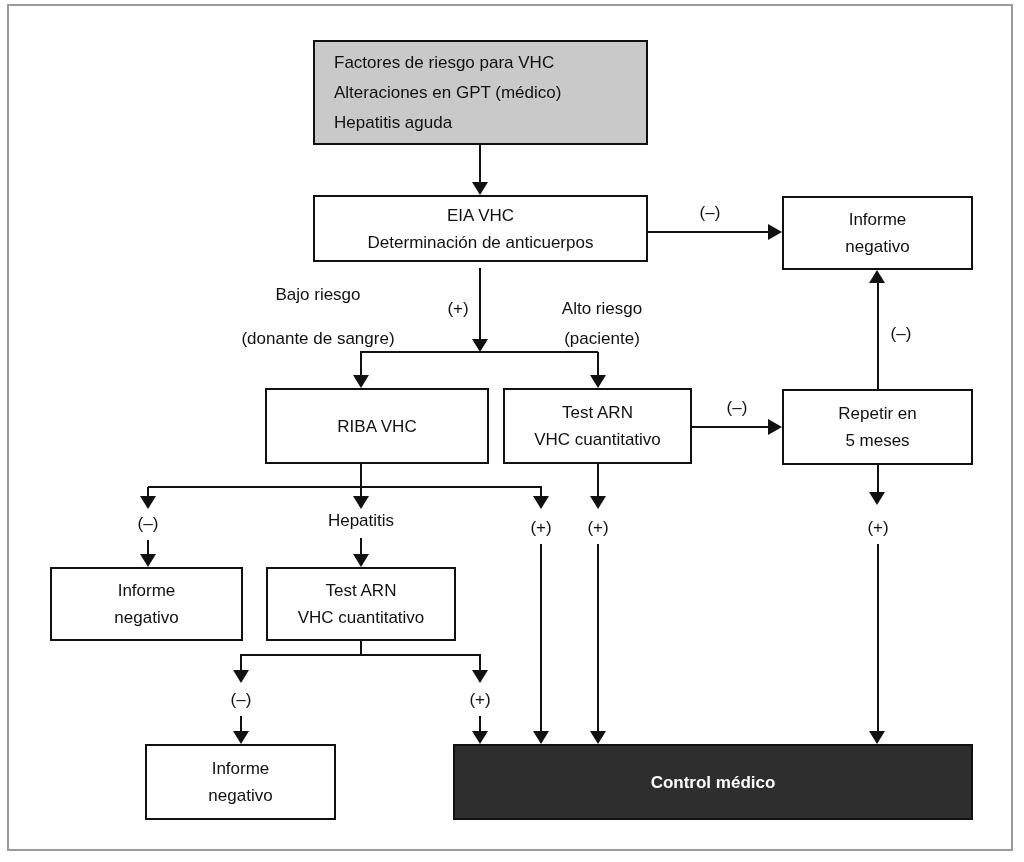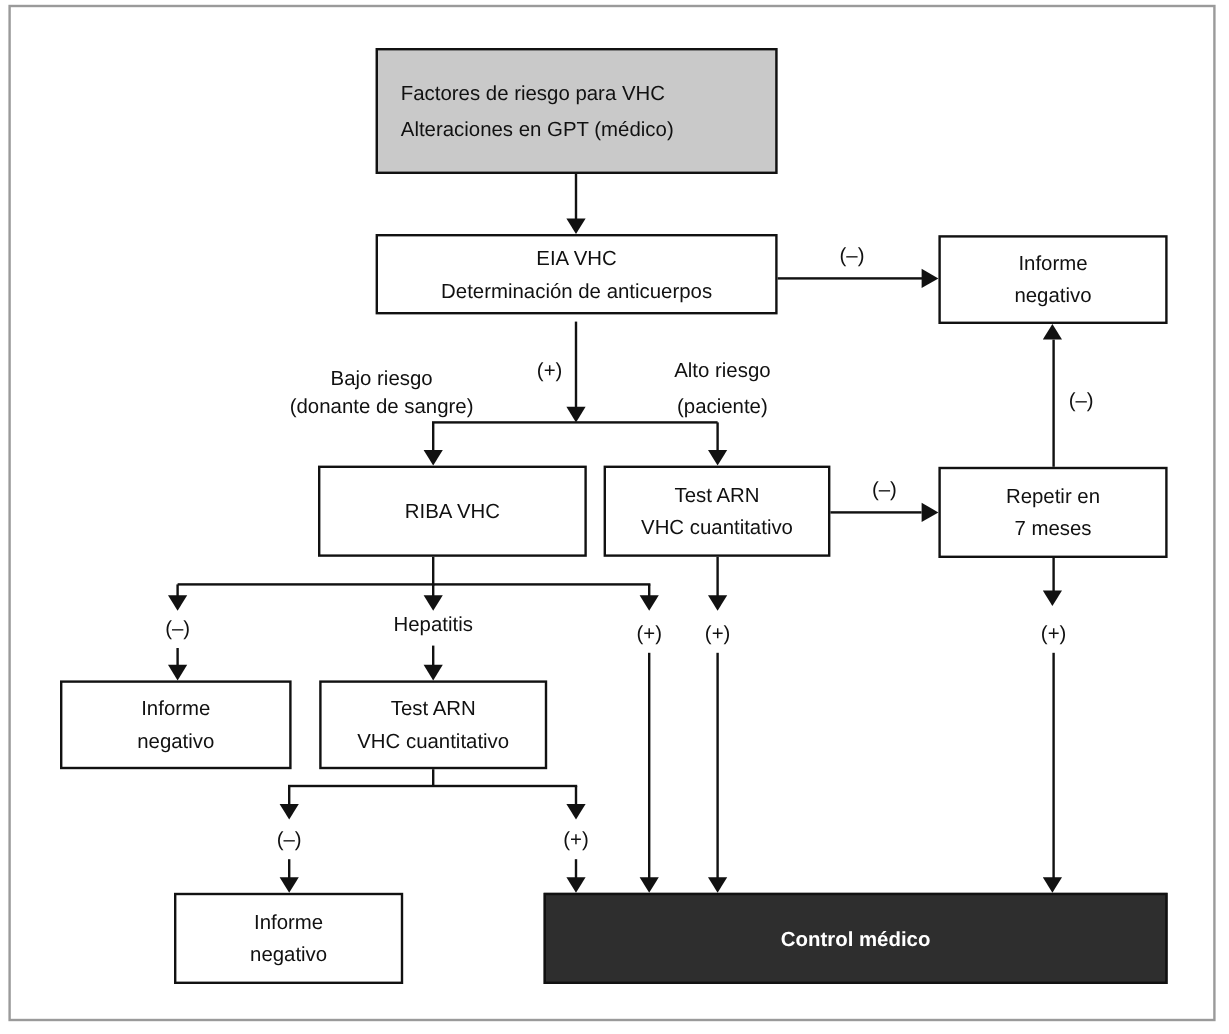--- a/index.html
+++ b/index.html
@@ -30,20 +30,21 @@
 </style>
 </head>
 <body>
 
 <div id="canvas">
   <div id="frame"></div>
 
   <div class="box box--gray" style="left:313px;top:40px;width:335px;height:105px;text-align:center;">
     <span>Factores de riesgo para VHC</span>
     <span>Alteraciones en GPT (médico)</span>
+    <span>Hepatitis aguda</span>
   </div>
 
   <div class="box" style="left:313px;top:195px;width:335px;height:67px;">
     <span>EIA VHC</span>
     <span>Determinación de anticuerpos</span>
   </div>
 
   <div class="box" style="left:782px;top:196px;width:191px;height:74px;">
     <span>Informe</span>
     <span>negativo</span>
@@ -53,21 +54,21 @@
     <span>RIBA VHC</span>
   </div>
 
   <div class="box" style="left:503px;top:388px;width:189px;height:76px;">
     <span>Test ARN</span>
     <span>VHC cuantitativo</span>
   </div>
 
   <div class="box" style="left:782px;top:389px;width:191px;height:76px;">
     <span>Repetir en</span>
-    <span>7 meses</span>
+    <span>5 meses</span>
   </div>
 
   <div class="box" style="left:50px;top:567px;width:193px;height:74px;">
     <span>Informe</span>
     <span>negativo</span>
   </div>
 
   <div class="box" style="left:266px;top:567px;width:190px;height:74px;">
     <span>Test ARN</span>
     <span>VHC cuantitativo</span>
@@ -85,21 +86,21 @@
   <div class="vline" style="left:479px;top:145px;height:38px;"></div>
   <div class="ah-down" style="left:472px;top:182px;"></div>
 
   <div class="hline" style="left:648px;top:231px;width:122px;"></div>
   <div class="ah-right" style="left:768px;top:224px;"></div>
   <div class="edge-label" style="left:710px;top:203px;">(–)</div>
 
   <div class="vline" style="left:479px;top:268px;height:72px;"></div>
   <div class="ah-down" style="left:472px;top:339px;"></div>
   <div class="edge-label" style="left:458px;top:299px;">(+)</div>
-  <div class="edge-label" style="left:318px;top:306px;">Bajo riesgo</div>
+  <div class="edge-label" style="left:318px;top:285px;">Bajo riesgo</div>
   <div class="edge-label" style="left:318px;top:329px;">(donante de sangre)</div>
   <div class="edge-label" style="left:602px;top:299px;">Alto riesgo</div>
   <div class="edge-label" style="left:602px;top:329px;">(paciente)</div>
   <div class="hline" style="left:360px;top:351px;width:238px;"></div>
   <div class="vline" style="left:360px;top:352px;height:24px;"></div>
   <div class="ah-down" style="left:353px;top:375px;"></div>
   <div class="vline" style="left:597px;top:352px;height:24px;"></div>
   <div class="ah-down" style="left:590px;top:375px;"></div>
 
   <div class="vline" style="left:360px;top:464px;height:24px;"></div>

